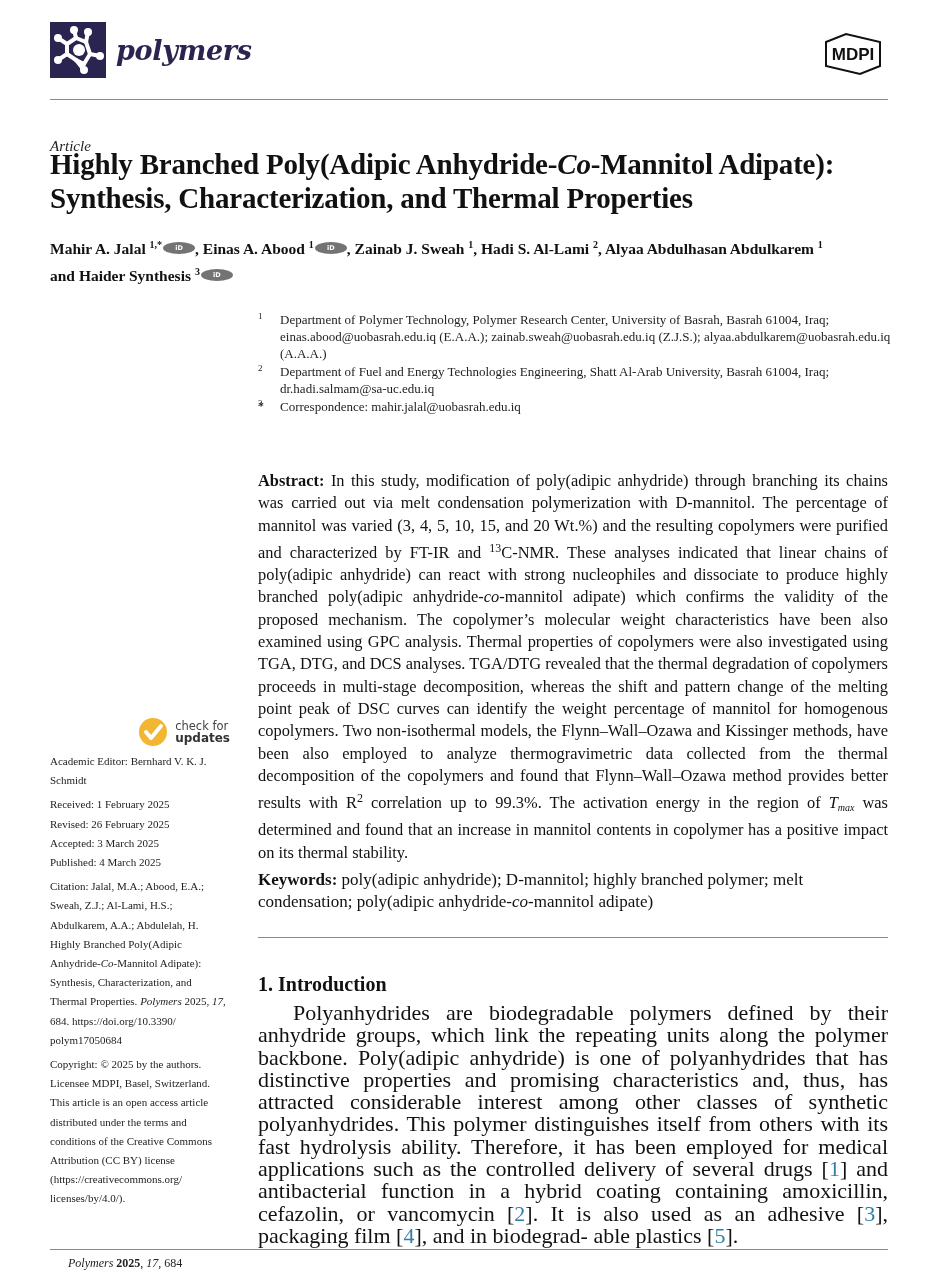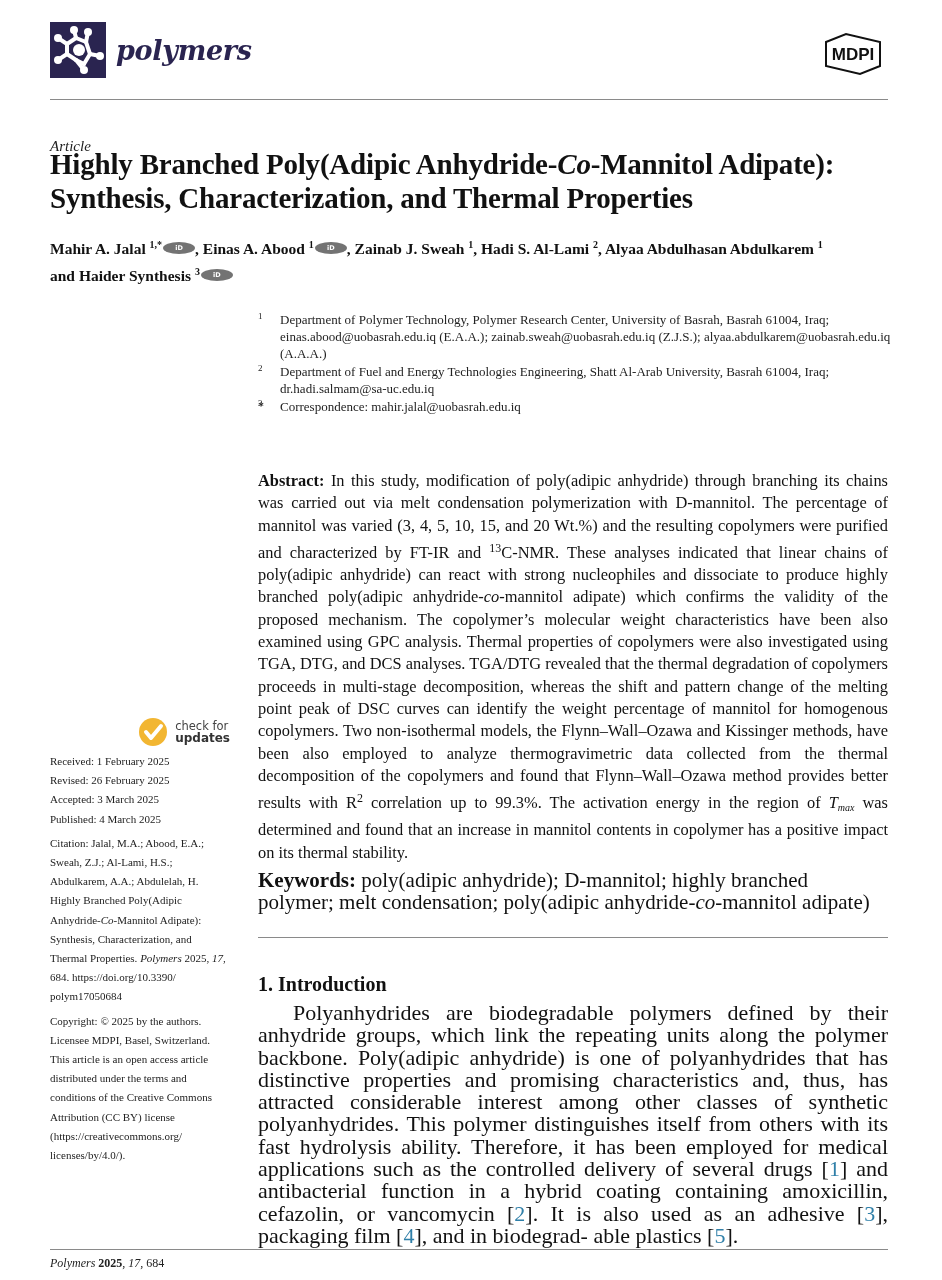--- a/index.html
+++ b/index.html
@@ -24,39 +24,39 @@
   .affils { position: absolute; left: 258px; top: 311px; width: 640px; font-size: 13px; line-height: 17px; color: #222; }
   .affil { position: relative; padding-left: 22px; margin-bottom: 1px; }
   .affil .num { position: absolute; left: 0; top: -3px; font-size: 9px; }
   .affil .star { position: absolute; left: 0; top: 0; font-size: 12px; }
 
   .abstract { position: absolute; left: 258px; top: 470px; width: 630px; font-size: 16.4px; line-height: 22.3px; text-align: justify; color: #111; }
   .abstract b { font-weight: bold; }
   .abstract sup { font-size: 12px; vertical-align: 6px; }
   .abstract sub { font-size: 10px; vertical-align: -3px; }
 
-  .keywords { position: absolute; left: 258px; top: 869px; width: 630px; font-size: 21px; line-height: 22.3px; color: #111; }
+  .keywords { position: absolute; left: 258px; top: 869px; width: 630px; font-size: 17px; line-height: 22.3px; color: #111; }
 
   .kw-rule { position: absolute; left: 258px; top: 937px; width: 630px; height: 1px; background: #8a8a8a; }
 
   .section-title { position: absolute; left: 258px; top: 973px; font-weight: bold; font-size: 20px; color: #111; }
   .intro { position: absolute; left: 258px; top: 1002px; width: 630px; font-size: 22px; line-height: 22.3px; text-align: justify; color: #111; text-indent: 35px; }
   .ref { color: #2f7fa8; }
 
   .sidebar { position: absolute; left: 50px; top: 716px; width: 180px; font-size: 11px; line-height: 19.2px; color: #222; }
   .check-updates { display: flex; align-items: center; margin-bottom: 4px; height: 32px; justify-content: flex-end; }
   .cu-icon { width: 30px; height: 30px; margin-right: 7px; }
   .cu-text { font-family: "DejaVu Sans", sans-serif; font-size: 11.5px; line-height: 12px; color: #444; }
   .cu-text b { display: block; font-weight: bold; font-size: 12px; color: #333; }
   .sb-block { margin-bottom: 5px; }
   .sb-block b { font-weight: normal; }
   .sb-dates div { line-height: 19.2px; }
 
   .footer-rule { position: absolute; left: 50px; top: 1249px; width: 838px; height: 1px; background: #8a8a8a; }
-  .footer-left { position: absolute; left: 50px; top: 1256px; font-size: 12px; color: #222; }
+  .footer-left { position: absolute; left: 68px; top: 1256px; font-size: 12px; color: #222; }
   .footer-left i { font-style: italic; }
   .footer-left b { font-weight: bold; }
   .footer-right { position: absolute; right: 54px; top: 1297px; font-size: 12px; color: #000000; }
 </style>
 </head>
 <body>
 
 <div class="header">
   <div class="journal-logo">
     <svg class="logo-box" viewBox="0 0 56 56">
@@ -142,20 +142,21 @@
   <div class="check-updates">
     <svg class="cu-icon" viewBox="0 0 30 30">
       <circle cx="15" cy="15" r="14" fill="#f2b632"></circle>
       <path d="M8 15 L13 21 L23 9" stroke="#ffffff" stroke-width="4" fill="none" stroke-linecap="round" stroke-linejoin="round"></path>
     </svg>
     <div class="cu-text">
       <span>check for</span>
       <b>updates</b>
     </div>
   </div>
+  <div class="sb-block">Academic Editor: Bernhard V. K. J. Schmidt</div>
   <div class="sb-block sb-dates">
     <div>Received: 1 February 2025</div>
     <div>Revised: 26 February 2025</div>
     <div>Accepted: 3 March 2025</div>
     <div>Published: 4 March 2025</div>
   </div>
   <div class="sb-block"><b>Citation:</b><span>  Jalal, M.A.; Abood, E.A.; Sweah, Z.J.; Al-Lami, H.S.; Abdulkarem, A.A.; Abdulelah, H. Highly Branched Poly(Adipic Anhydride-</span><i>Co</i><span>-Mannitol Adipate): Synthesis, Characterization, and Thermal Properties. </span><i>Polymers</i> <b>2025</b>, <i>17</i><span>, 684.  https://doi.org/10.3390/ polym17050684</span></div>
   <div class="sb-block"><b>Copyright:</b><span> © 2025 by the authors. Licensee MDPI, Basel, Switzerland. This article is an open access article distributed under the terms and conditions of the Creative Commons Attribution (CC BY) license (https://creativecommons.org/ licenses/by/4.0/).</span></div>
 </div>
 

